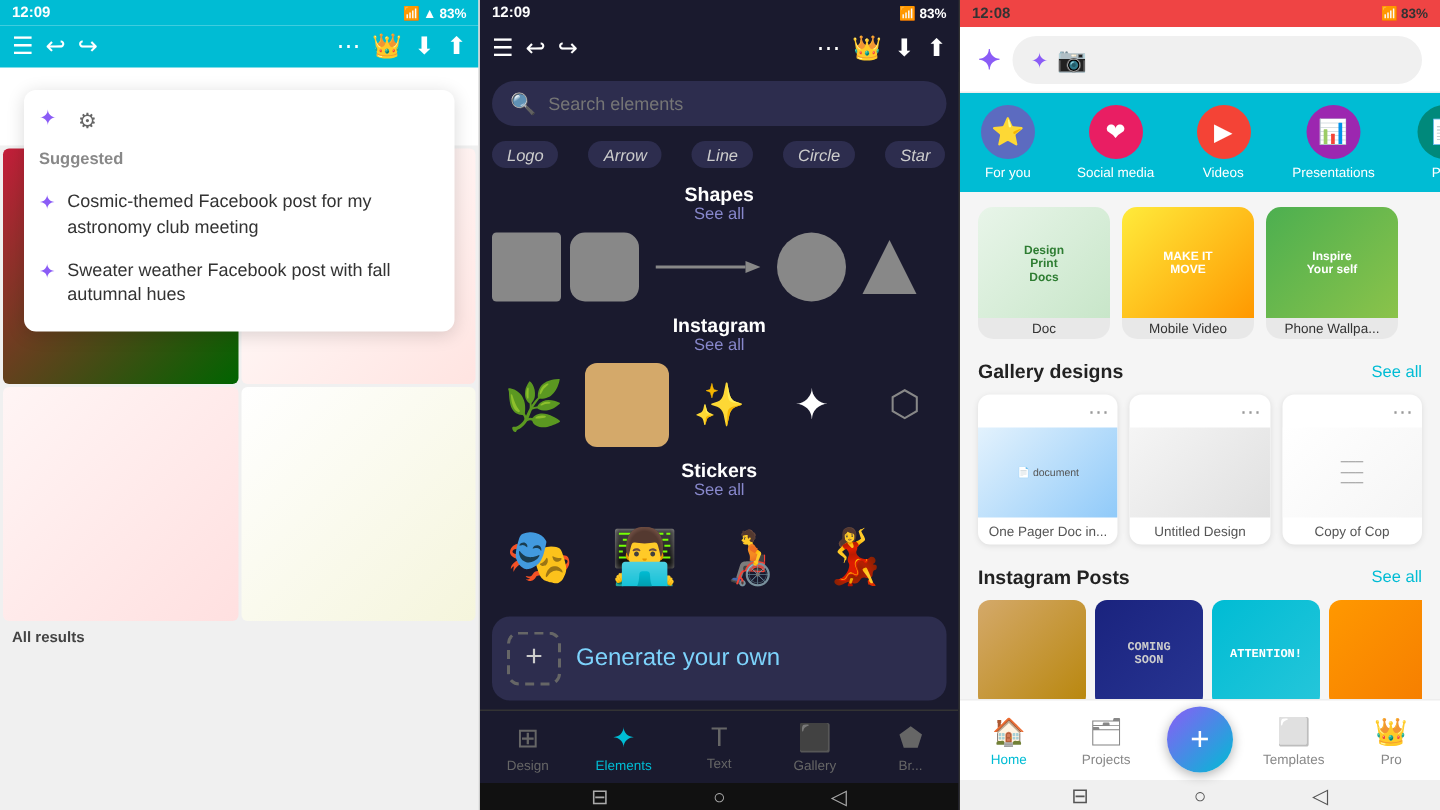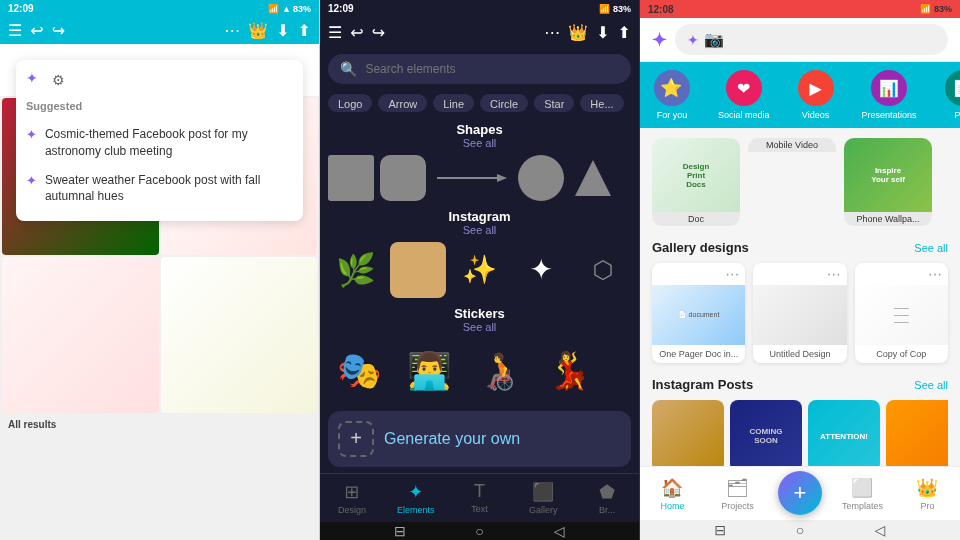--- a/index.html
+++ b/index.html
@@ -160,23 +160,24 @@
       background: transparent;
       border: none;
       color: #ccc;
       font-size: 12px;
       flex: 1;
       outline: none;
     }
 
     .filter-chips {
       display: flex;
-      gap: 6px;
+      gap: 20px;
       padding: 4px 8px;
       overflow-x: auto;
+      font-style: italic;
     }
     .filter-chips::-webkit-scrollbar { display: none; }
     .chip {
       background: #2d2d4e;
       color: #ccc;
       font-size: 11px;
       padding: 4px 10px;
       border-radius: 16px;
       white-space: nowrap;
       cursor: pointer;
@@ -457,20 +458,21 @@
       width: 72px;
       height: 72px;
       border-radius: 8px;
       flex-shrink: 0;
       display: flex;
       align-items: center;
       justify-content: center;
       font-size: 10px;
       font-weight: 700;
       color: white;
+      font-family: Liberation Mono, monospace;
     }
     .ic1 { background: linear-gradient(135deg, #d4a96a, #b8860b); }
     .ic2 { background: linear-gradient(135deg, #1a237e, #283593); color: #ccc; }
     .ic3 { background: linear-gradient(135deg, #00bcd4, #26c6da); }
     .ic4 { background: linear-gradient(135deg, #ff9800, #f57c00); }
 
     .phone3-bottom-nav {
       background: white;
       border-top: 1px solid #eee;
       display: flex;
@@ -715,20 +717,21 @@
 
   <div class="phone3-content">
 
     <div>
       <div class="try-cards">
         <div class="try-card">
           <div class="try-card-img tc-doc" style="font-size:8px;color:#2e7d32;text-align:center;padding:4px;">Design<br>Print<br>Docs</div>
           <div class="try-card-label">Doc</div>
         </div>
         <div class="try-card">
+          <div class="try-card-img tc-video" style="font-size:8px;text-align:center;padding:4px;">MAKE IT<br>MOVE</div>
           <div class="try-card-label">Mobile Video</div>
         </div>
         <div class="try-card">
           <div class="try-card-img tc-wallpaper" style="font-size:8px;text-align:center;padding:4px;">Inspire<br>Your self</div>
           <div class="try-card-label">Phone Wallpa...</div>
         </div>
       </div>
     </div>
 
     <div>

